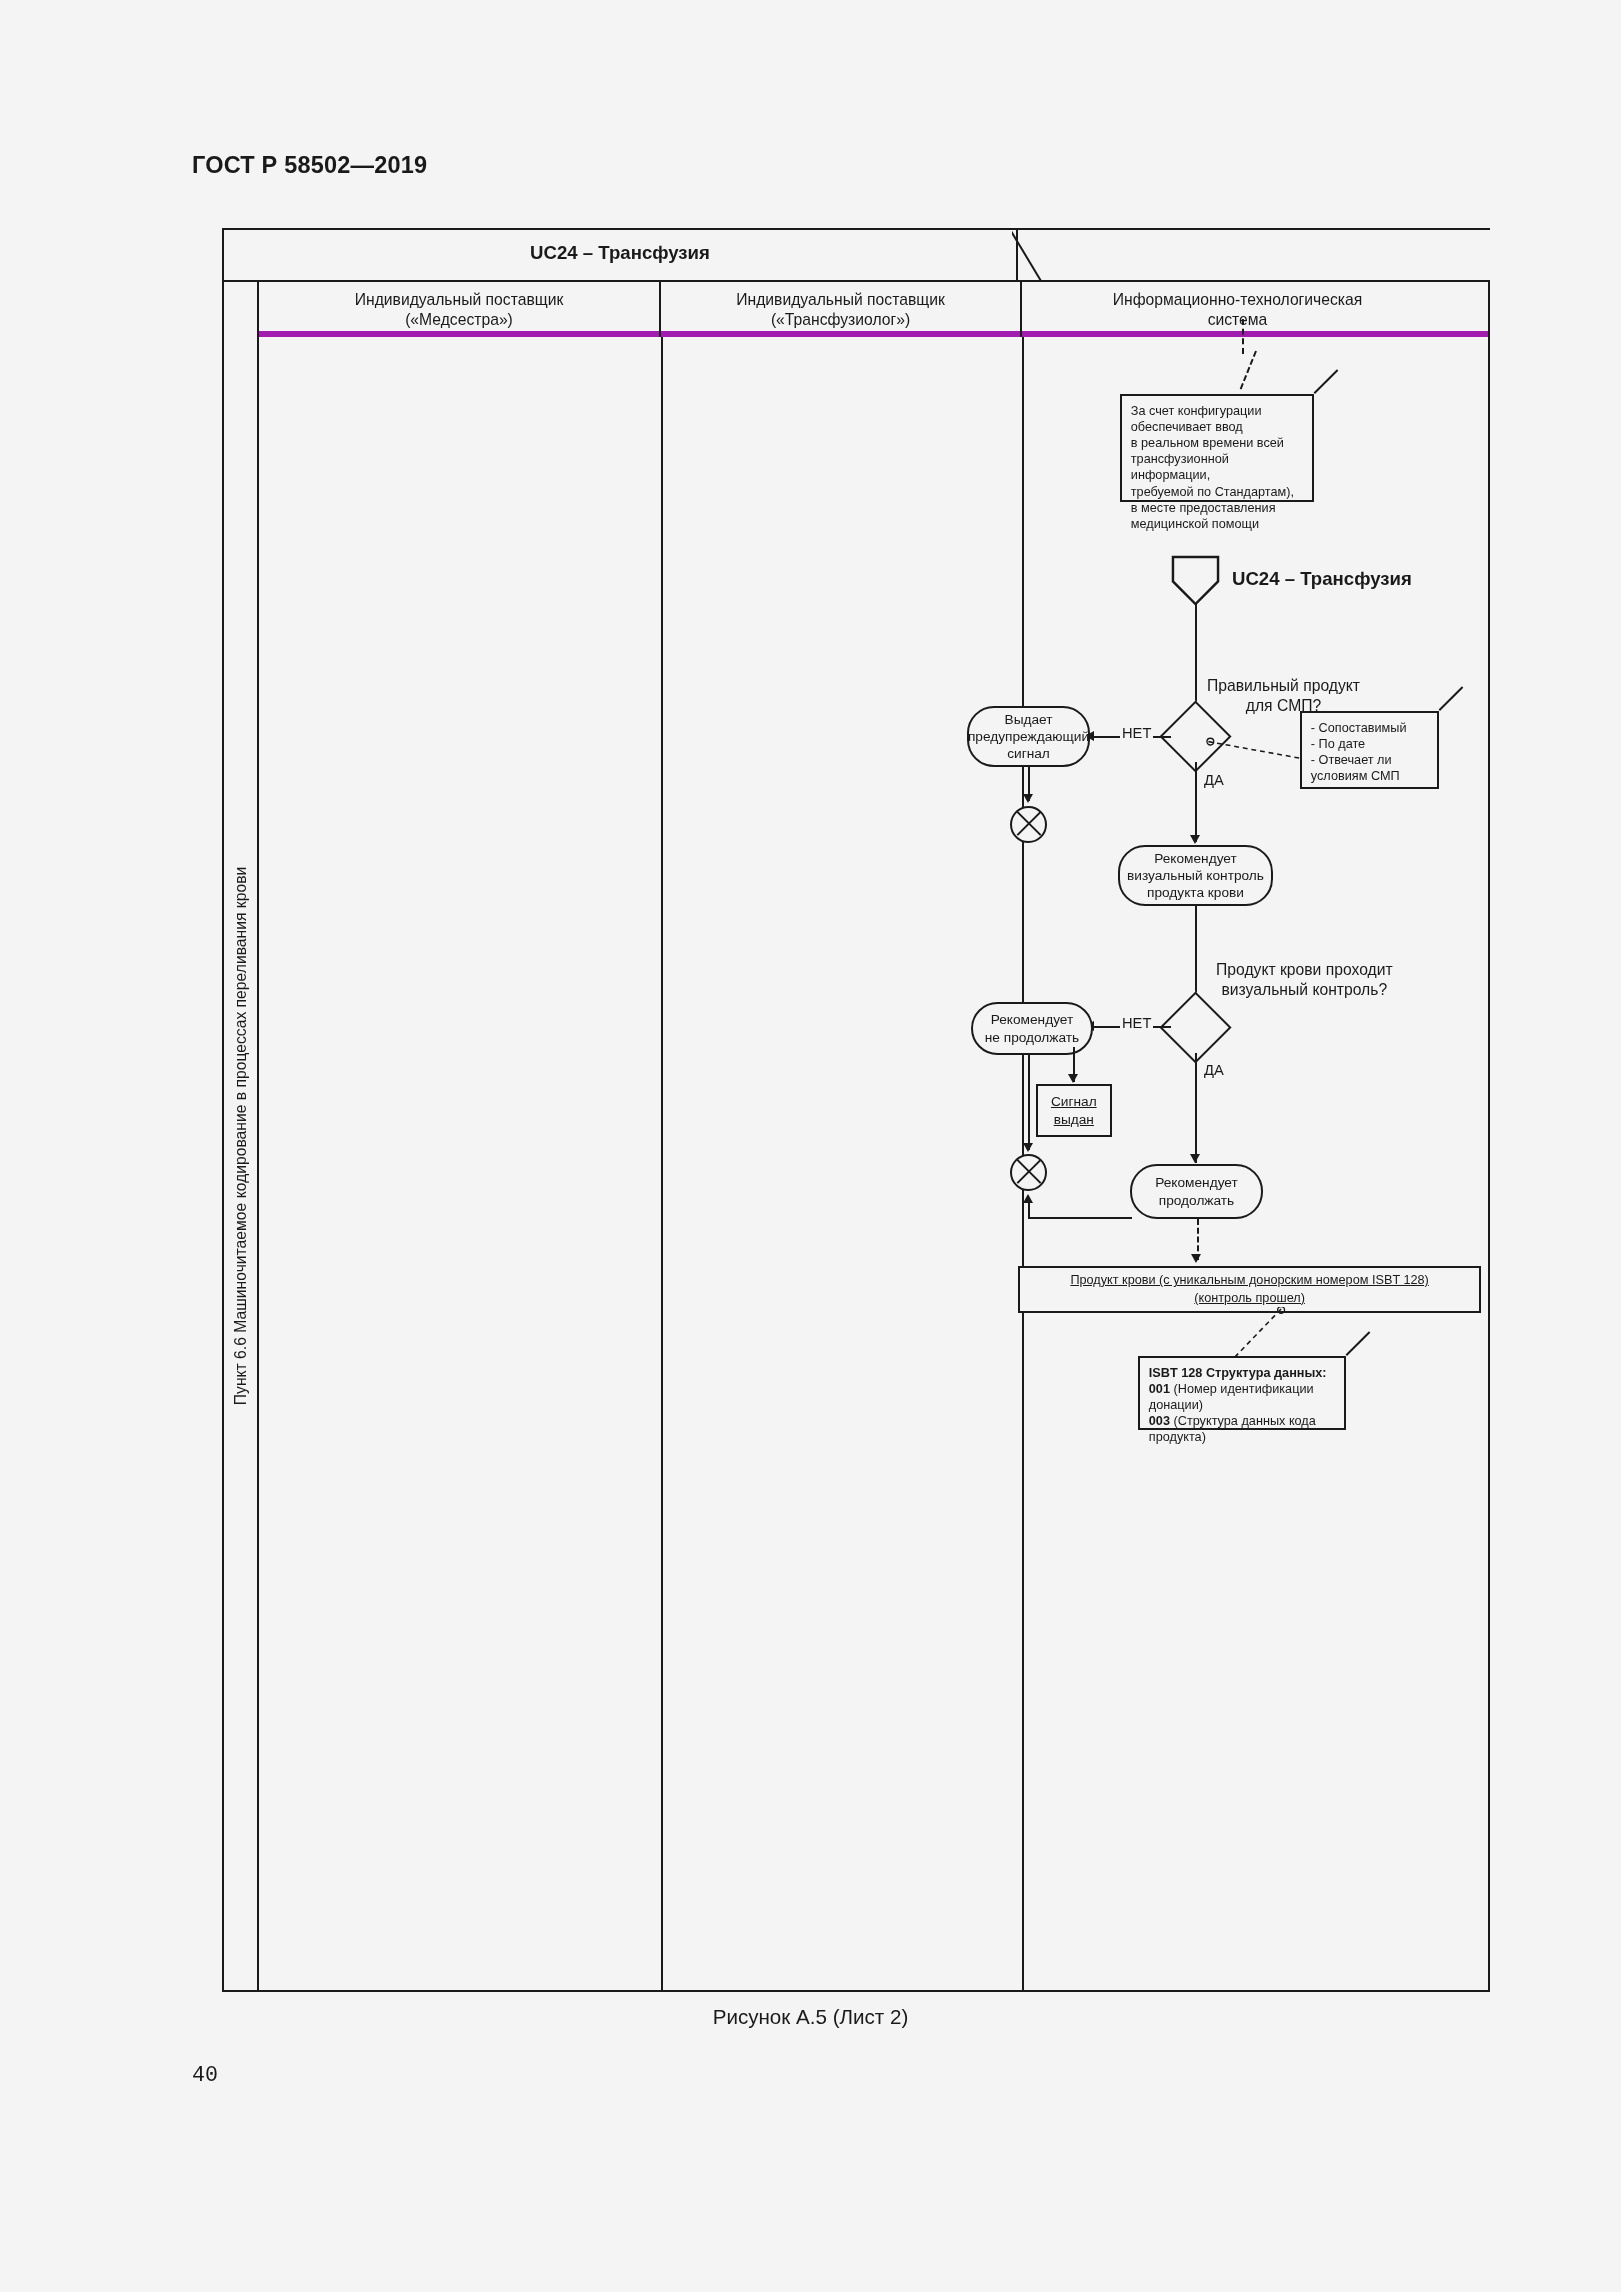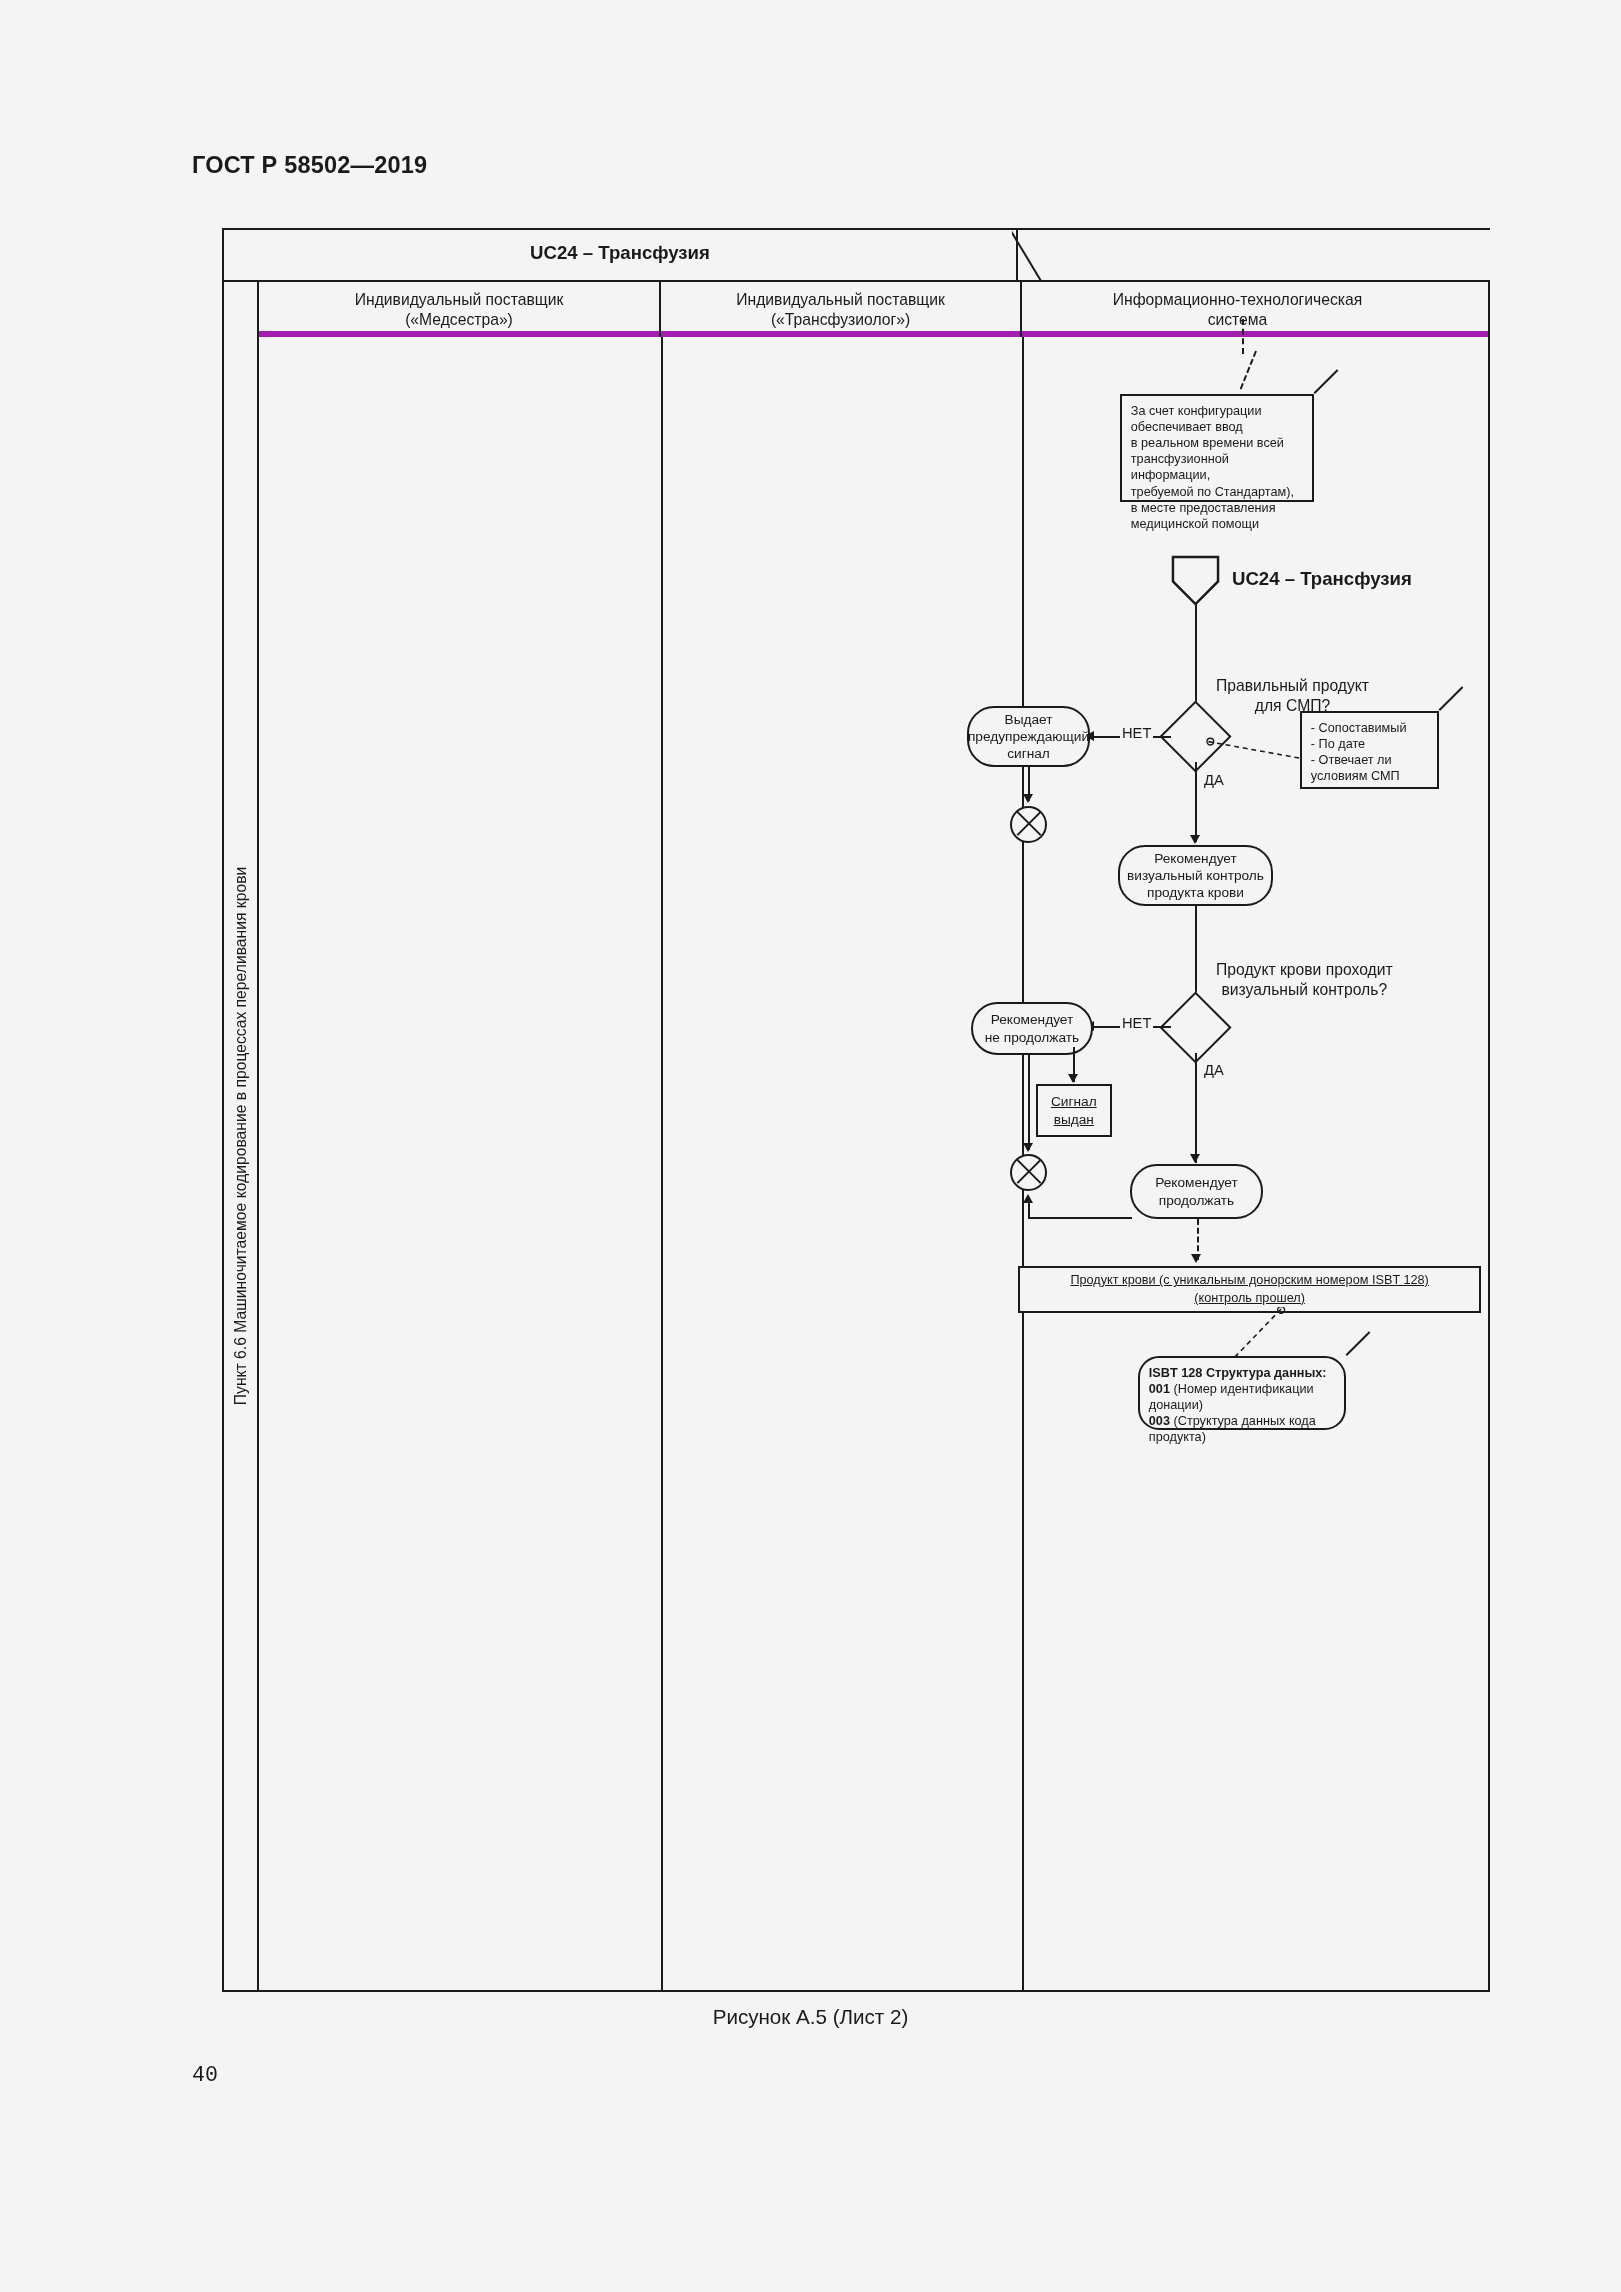--- a/index.html
+++ b/index.html
@@ -391,21 +391,21 @@
         <div>медицинской помощи</div>
       </div>
 
       <svg class="pentagon-svg" style="left:147px; top:218px;" width="49" height="51" viewBox="0 0 50 52">
         <polygon points="2,2 48,2 48,27 25,50 2,27" fill="#f4f4f4" stroke="#1a1a1a" stroke-width="2.5"></polygon>
       </svg>
       <div class="uc-start-label" style="left:208px; top:231px;">UC24 – Трансфузия</div>
 
       <div class="line vline" style="left:171px; top:267px; height:108px;"></div>
 
-      <div class="guard-text" style="left:192px; top:339px;">
+      <div class="guard-text" style="left:183px; top:339px;">
         <div>Правильный продукт</div>
         <div>для СМП?</div>
       </div>
 
       <div class="decision" style="left:146px; top:374px;"></div>
 
       <div class="line hline" style="left:67px; top:399px; width:80px;"></div>
       <div class="arrow-left" style="left:61px; top:394px;"></div>
       <div class="edge-label" style="left:96px; top:388px;">НЕТ</div>
 
@@ -498,21 +498,21 @@
       <div class="databar" style="left:-5.9px; top:929px; width:463px; height:47px;">
         <span>Продукт крови (с уникальным донорским номером ISBT 128)</span>
         <span>(контроль прошел)</span>
       </div>
 
       <svg style="position:absolute; left:202px; top:970px;" width="65" height="57" viewBox="0 0 66 58">
         <line x1="56" y1="2" x2="6" y2="54" stroke="#1a1a1a" stroke-width="1.6" stroke-dasharray="5,4"></line>
         <circle cx="56" cy="3" r="3.5" fill="none" stroke="#1a1a1a" stroke-width="1.4"></circle>
       </svg>
 
-      <div class="note" style="left:114px; top:1019px; width:208px; height:74px;border-radius:21px;">
+      <div class="note" style="left:114px; top:1019px; width:208px; height:74px;">
         <div class="foldline"></div>
         <div style="font-weight:bold;">ISBT 128 Структура данных:</div>
         <div>
           <b>001</b><span> (Номер идентификации</span>
         </div>
         <div>донации)</div>
         <div>
           <b>003</b><span> (Структура данных кода</span>
         </div>
         <div>продукта)</div>

